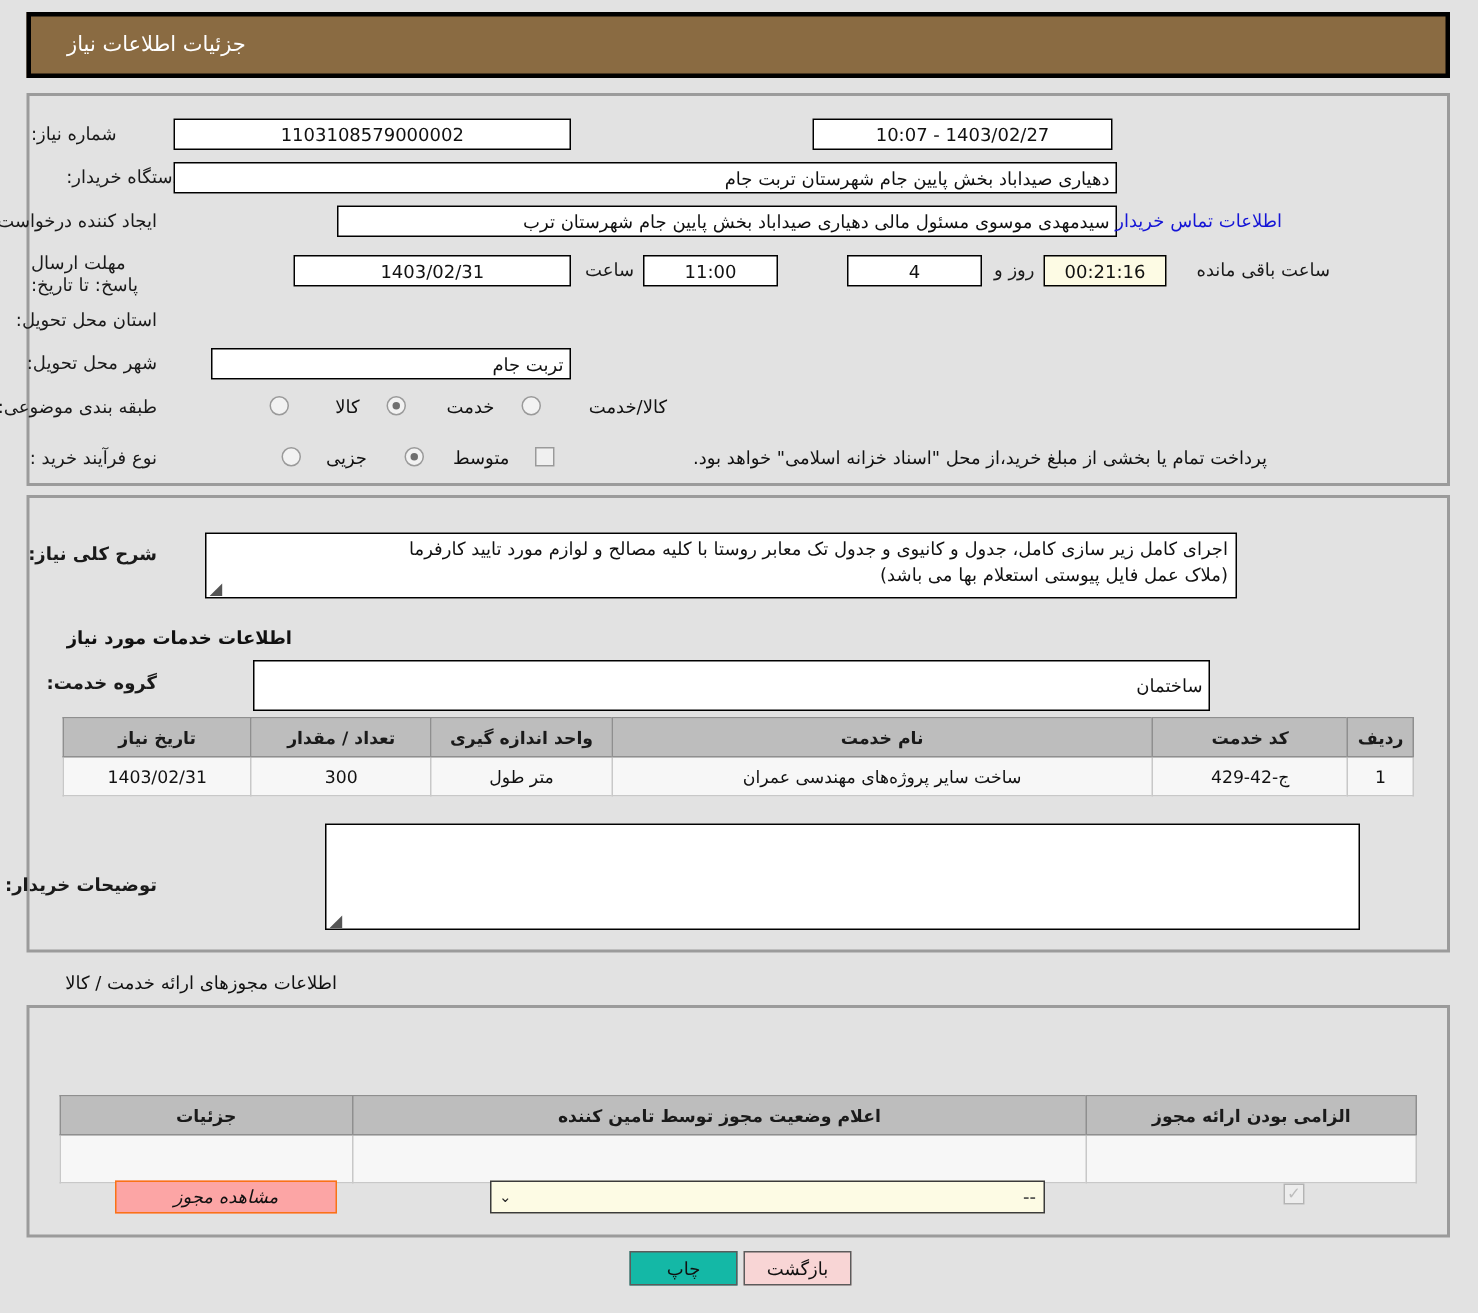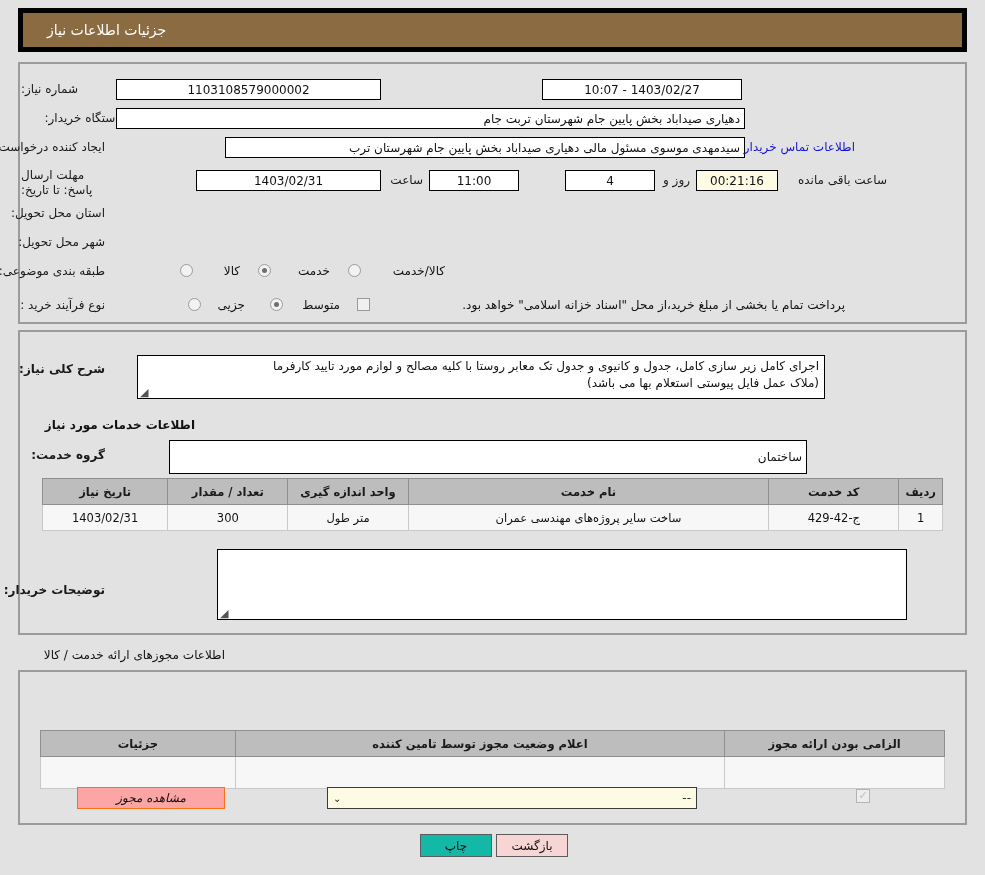--- a/index.html
+++ b/index.html
@@ -30,21 +30,21 @@
   .wm-shield {
     position: absolute; right: 150px; top: -12px;
     width: 110px; height: 120px;
   }
 
   
   .header-bar {
     position: absolute; right: 18px; top: 8px;
     width: 949px; height: 44px;
     background: #8a6b42;
-    border: 5px solid #000000;
+    border: 3px solid #000000;
     display: flex; align-items: center;
     padding-left: 0; padding-right: 0;
     z-index: 10;
     margin-left: 28px;
   }
   .header-title {
     color: #fff; font-size: 14px; margin-right: auto;
     padding-right: 14px; padding-left: 24px; white-space: nowrap;
   }
 
@@ -202,20 +202,21 @@
   <div class="lbl" style="right:562px; top:173px;">ساعت</div>
   <div class="fld center" style="right:466px; top:170px; width:90px;">11:00</div>
   <div class="fld center" style="right:330px; top:170px; width:90px;">4</div>
   <div class="lbl" style="right:295px; top:173px;">روز و</div>
   <div class="fld cream center" style="right:207px; top:170px; width:82px;">00:21:16</div>
   <div class="lbl" style="right:98px; top:173px;">ساعت باقی مانده</div>
 
   <div class="lbl" style="right:880px; top:206px;">استان محل تحویل:</div>
 
   <div class="lbl" style="right:880px; top:235px;">شهر محل تحویل:</div>
+  <div class="fld right" style="right:604px; top:232px; width:240px;">تربت جام</div>
 
   <div class="lbl" style="right:880px; top:264px;">طبقه بندی موضوعی:</div>
 
   <div class="radio" style="right:792px; top:264px;"></div>
   <div class="radio-lbl" style="right:745px; top:264px;">کالا</div>
 
   <div class="radio on" style="right:714px; top:264px;"></div>
   <div class="radio-lbl" style="right:655px; top:264px;">خدمت</div>
 
   <div class="radio" style="right:624px; top:264px;"></div>

